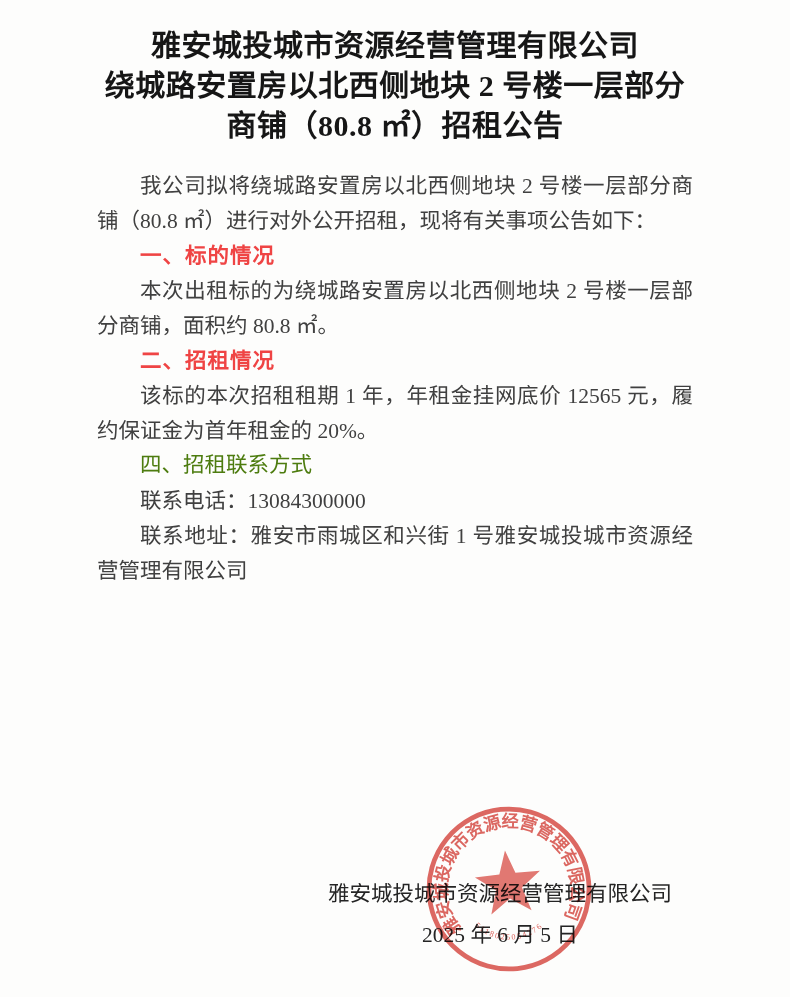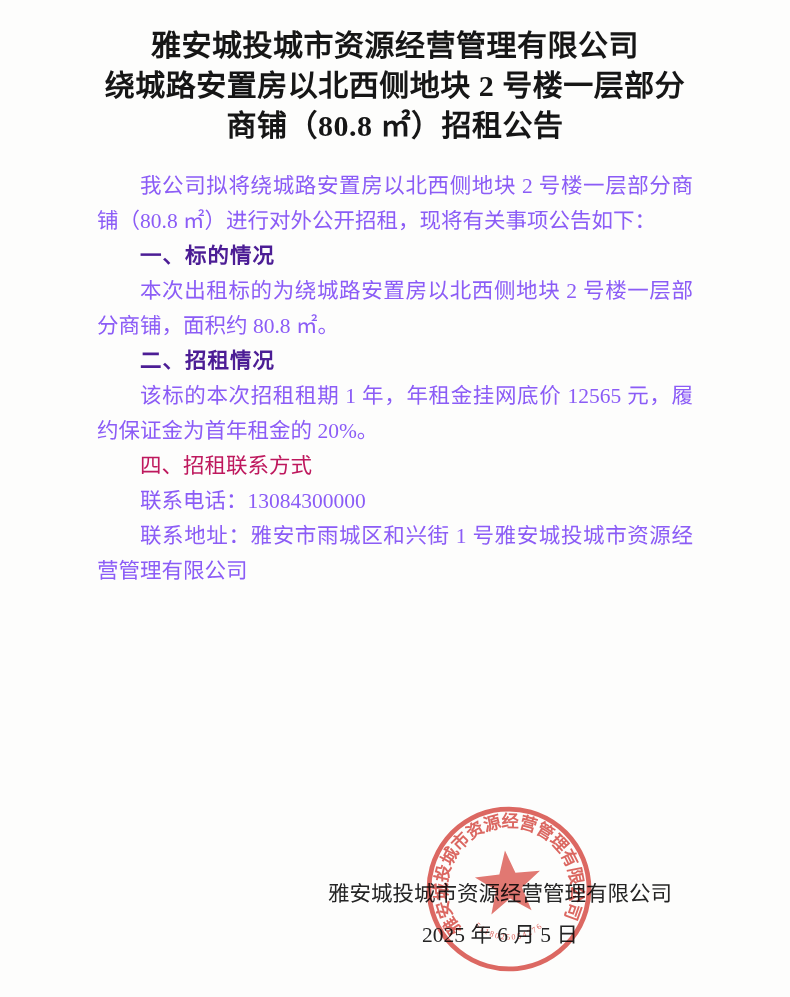--- a/index.html
+++ b/index.html
@@ -21,35 +21,35 @@
     text-align:center;
     color:#161616;
     letter-spacing:.5px;
   }
   .title .tline{display:block;}
   .para{
     margin:0;
     font-size:21.5px;line-height:35px;
     text-indent:2em;
     text-align:justify;
-    color:#8b5cf6;
+    color:#404040;
   }
   .intro{margin-top:23px;}
   .sec-heading{
     margin:0;
     font-size:21.5px;line-height:35px;
     text-indent:2em;
   }
   .h-bold{
     font-family:"Liberation Sans","DejaVu Sans",sans-serif;
     font-weight:700;
-    color:#4c1d95;
+    color:#ef4444;
     letter-spacing:1px;
   }
-  .h-plain{font-weight:400;color:#be185d;}
+  .h-plain{font-weight:400;color:#4d7c0f;font-family:Liberation Mono, monospace;}
   .sig{
     position:absolute;
     top:874px;right:118px;
     text-align:center;
     font-size:21.5px;line-height:41px;
     color:#242424;
     z-index:1;
   }
   .seal{
     position:absolute;

